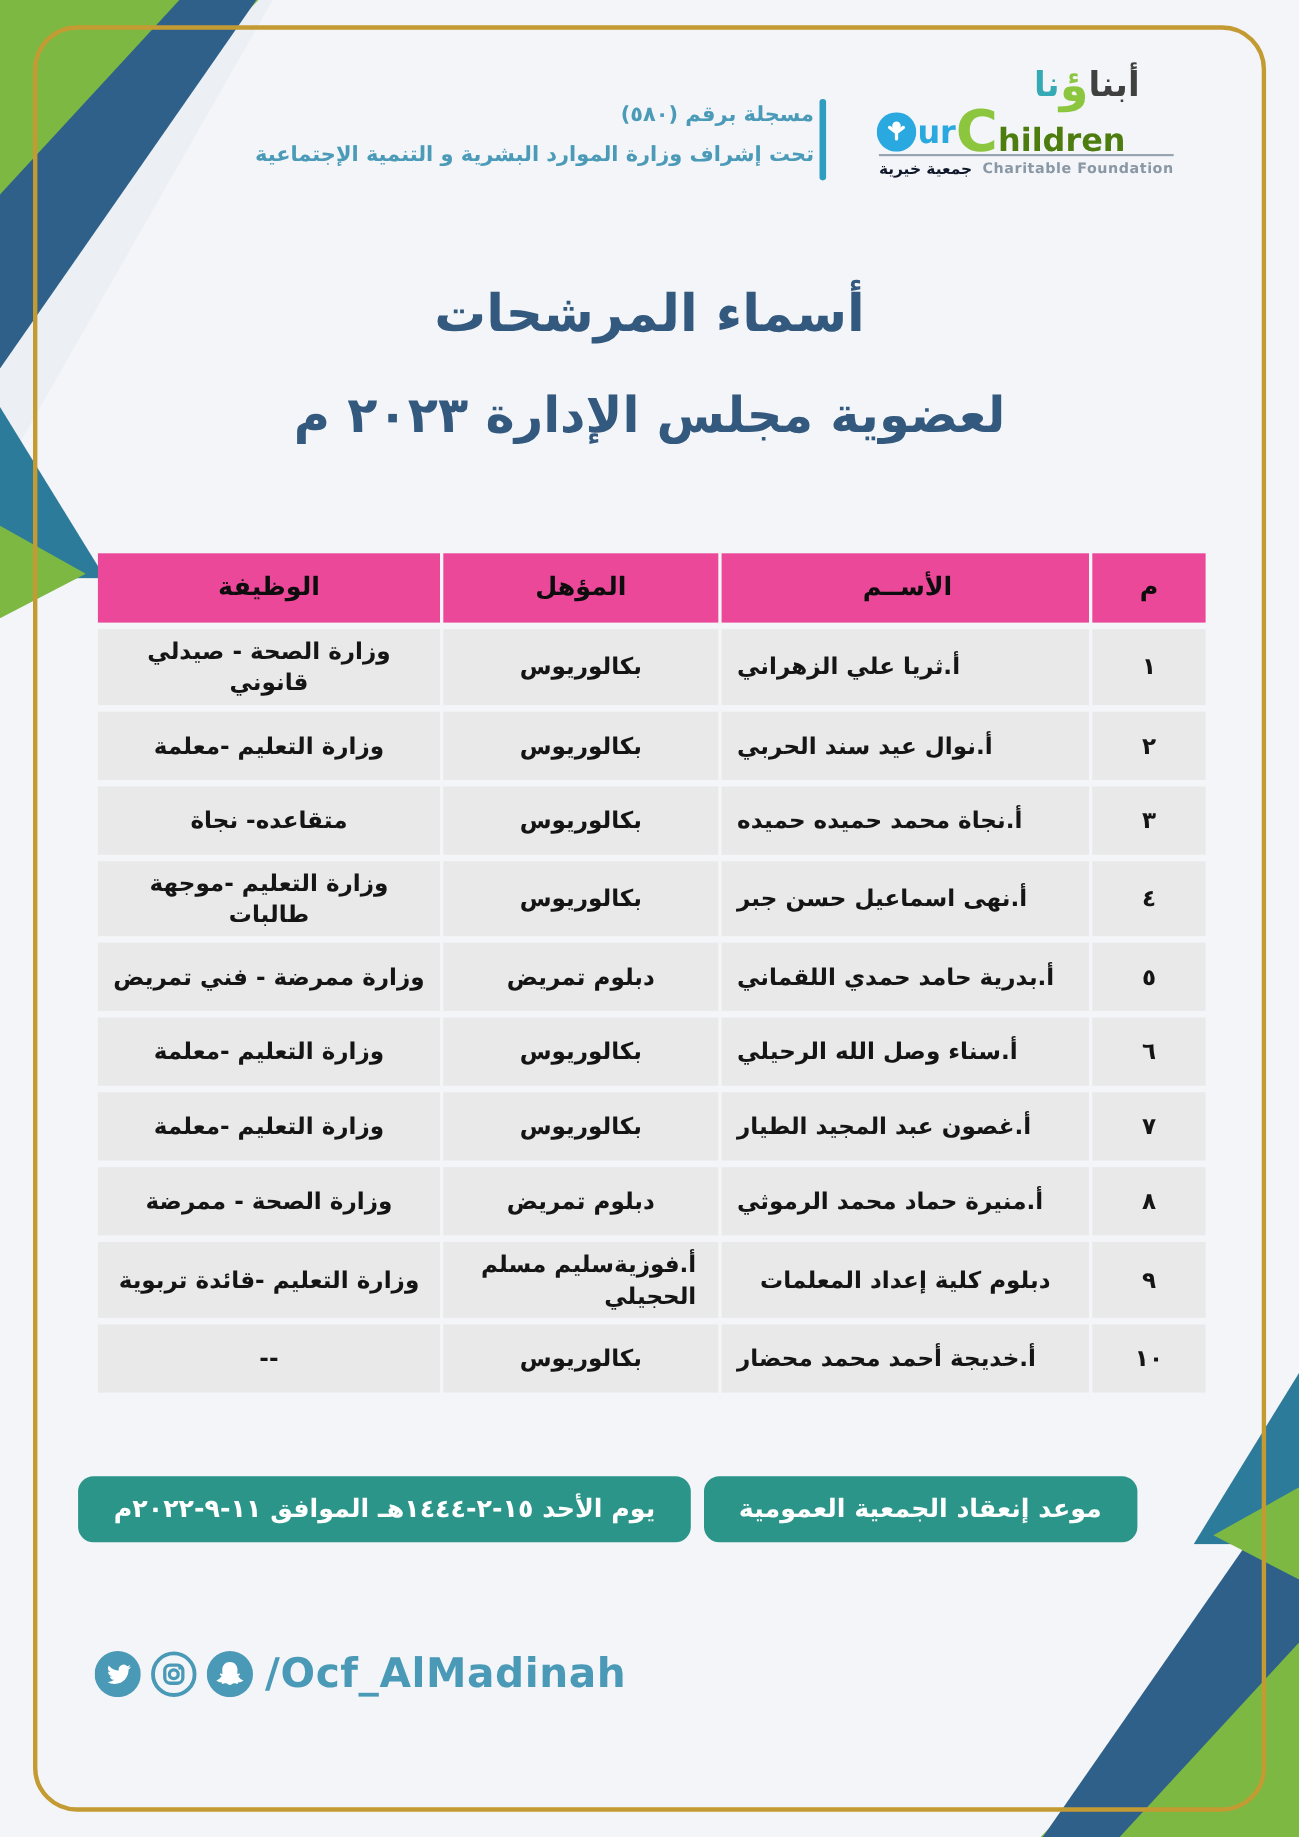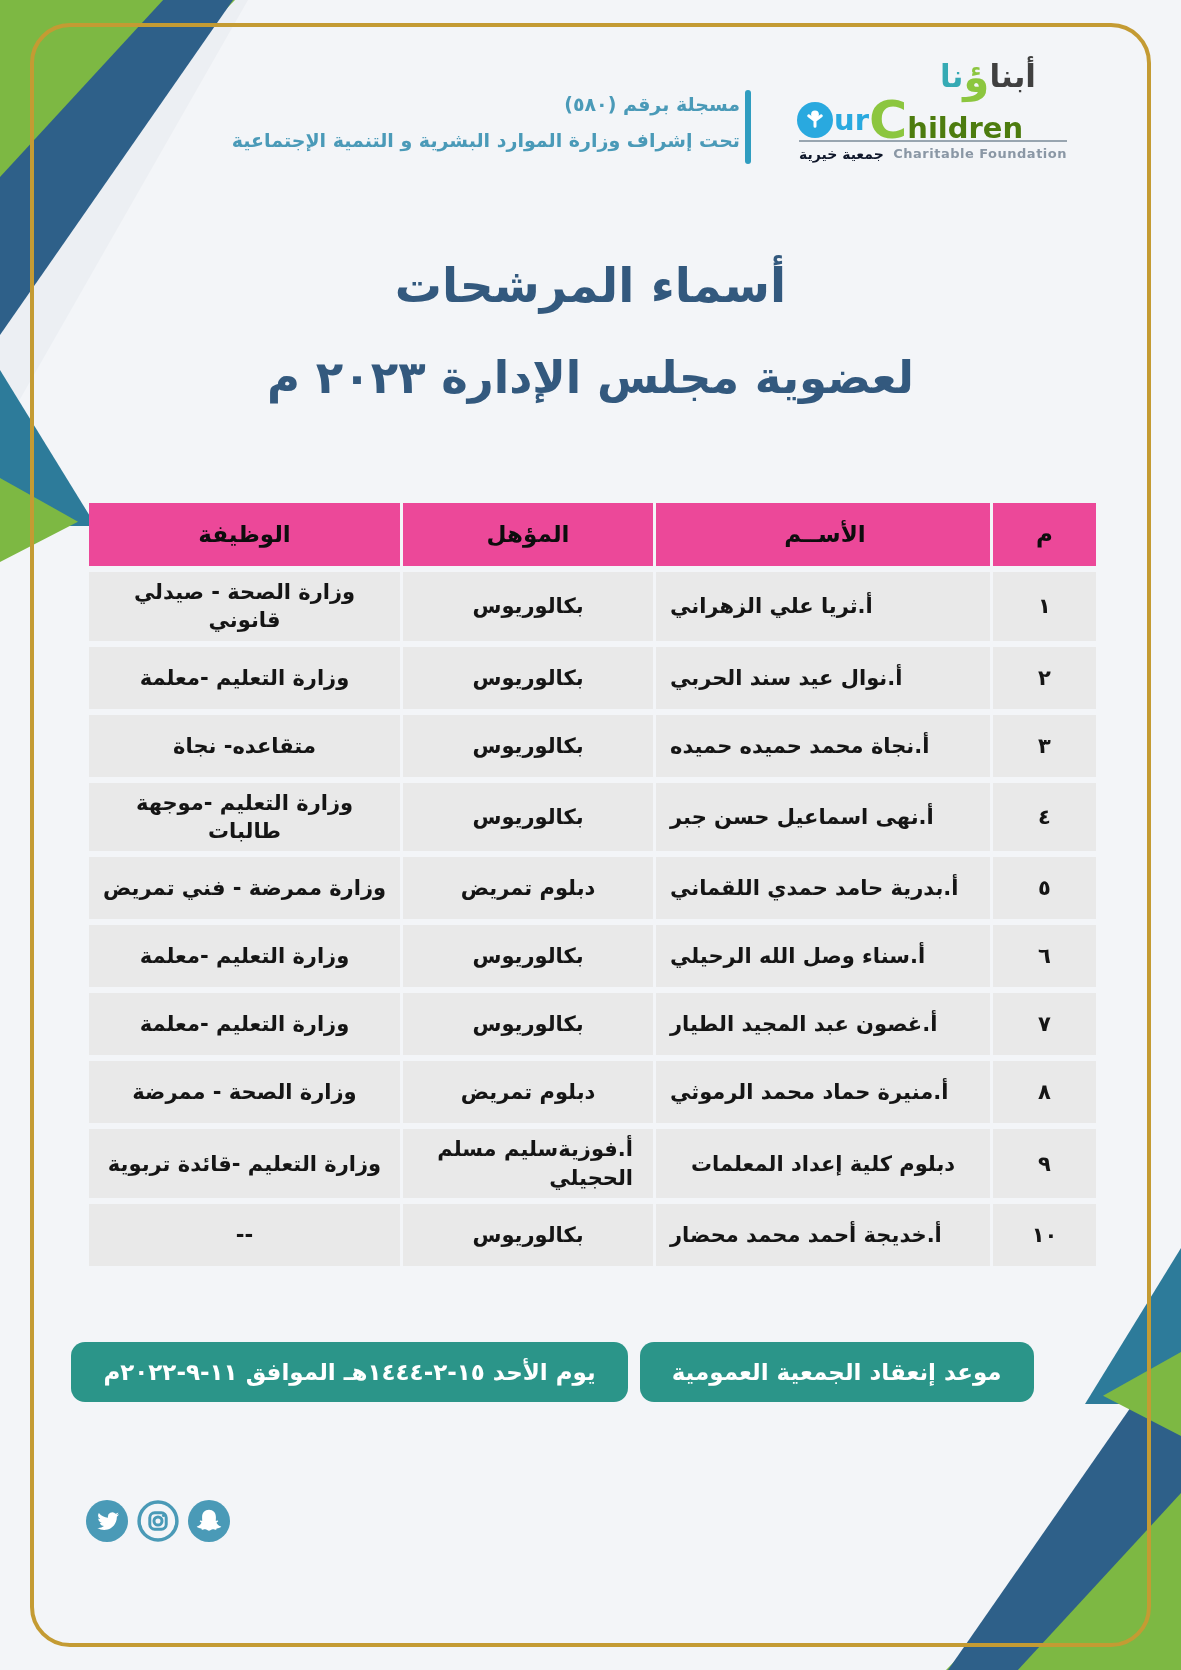--- a/index.html
+++ b/index.html
@@ -279,15 +279,16 @@
     <svg class="icon" viewBox="0 0 24 24">
       <circle cx="12" cy="12" r="10.8" fill="none" stroke="#4a9ab7" stroke-width="2"></circle>
       <rect x="7.3" y="7.3" width="9.4" height="9.4" rx="2.8" fill="none" stroke="#4a9ab7" stroke-width="1.7"></rect>
       <circle cx="12" cy="12" r="2.3" fill="none" stroke="#4a9ab7" stroke-width="1.7"></circle>
       <circle cx="15.2" cy="8.8" r="0.95" fill="#4a9ab7"></circle>
     </svg>
     <svg class="icon" viewBox="0 0 24 24">
       <circle cx="12" cy="12" r="12" fill="#4a9ab7"></circle>
       <path fill="#ffffff" d="M12 5.6c-2.35 0-3.95 1.75-3.95 4.05 0 .78.02 1.5.1 2.18-.42.1-1-.32-1.32-.02-.3.3.22.83.92 1.12-.6 1.2-1.7 2-2.8 2.2.32.62 1.5 1.02 2.7 1.1.1.42.2.8.52.8.4 0 .92-.32 1.7-.32.8 0 1.43.92 2.13.92s1.33-.92 2.13-.92c.78 0 1.3.32 1.7.32.32 0 .42-.38.52-.8 1.2-.08 2.38-.48 2.7-1.1-1.1-.2-2.2-1-2.8-2.2.7-.29 1.22-.82.92-1.12-.32-.3-.9.12-1.32.02.08-.68.1-1.4.1-2.18 0-2.3-1.6-4.05-3.95-4.05z"></path>
     </svg>
+    <span class="handle">/Ocf_AlMadinah</span>
   </div>
 
 </div>
 
 </body></html>

